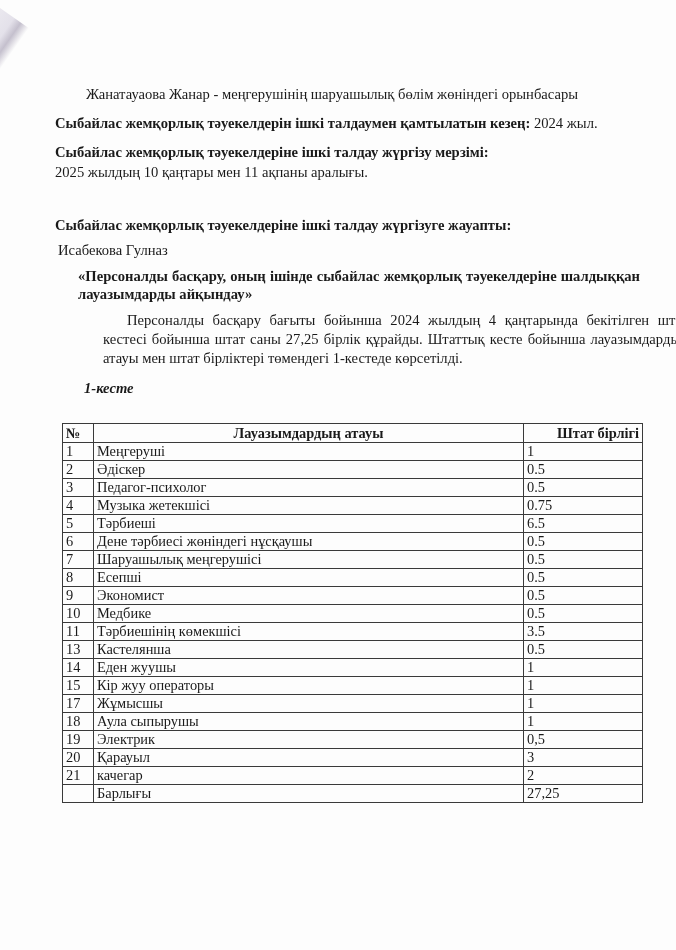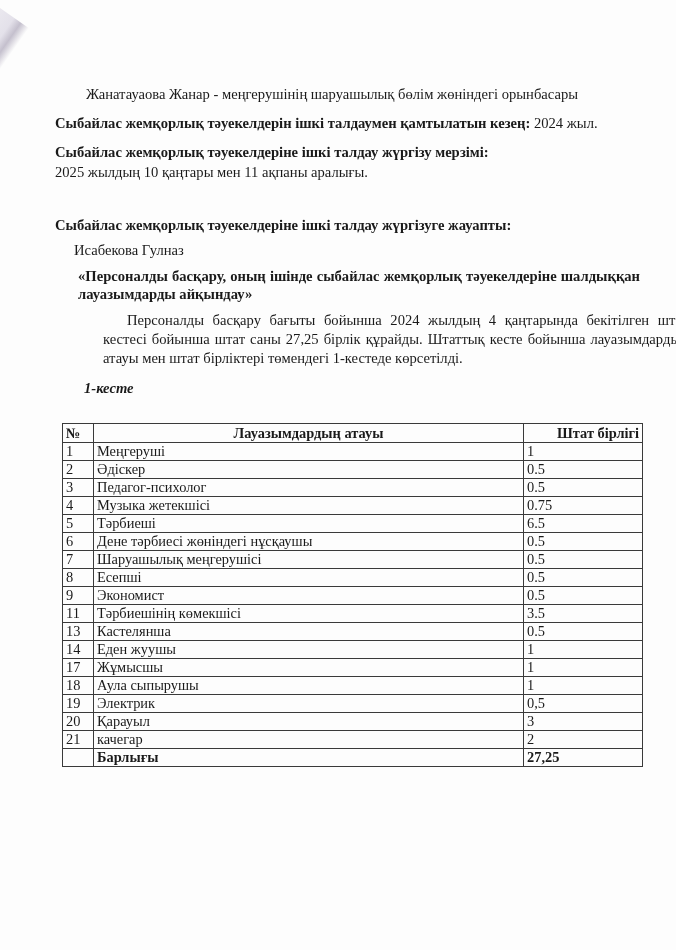--- a/index.html
+++ b/index.html
@@ -43,21 +43,21 @@
       font-size: 14.6px;
       line-height: 19px;
     }
 
     #l-deputy { left: 86px; top: 85px; }
     #l-period { left: 55px; top: 114px; }
     #l-period .normal { font-weight: normal; }
     #l-term { left: 55px; top: 143px; }
     #l-dates { left: 55px; top: 163px; }
     #l-resp { left: 55px; top: 216px; }
-    #l-name { left: 74px; top: 241px; }
+    #l-name { left: 58px; top: 241px; }
     #p-heading { left: 78px; top: 267px; width: 562px; font-weight: bold; line-height: 18px; }
     #p-body { left: 55px; top: 311px; width: 585px; text-indent: 24px; line-height: 19px; margin-left: 48px; }
     #l-table-label { left: 84px; top: 379px; }
 
     table.staff {
       position: absolute;
       left: 62px;
       top: 423px;
       width: 579px;
       border-collapse: collapse;
@@ -77,21 +77,21 @@
       font-weight: bold;
       height: 18px;
       line-height: 18px;
       vertical-align: middle;
     }
     table.staff th.name-col { text-align: center; }
     table.staff th.unit-col { text-align: right; }
     table.staff .num-col { width: 24px; }
     table.staff .name-col { width: 423px; }
     table.staff .unit-col { width: 112px; }
-    table.staff tr.total td { font-weight: bold; margin-top: 30px; }
+    table.staff tr.total td { font-weight: normal; margin-top: 30px; }
   </style>
 </head>
 <body>
 
 <div class="corner-fold"></div>
 
 <div class="line" id="l-deputy">Жанатауаова Жанар - меңгерушінің шаруашылық бөлім жөніндегі орынбасары</div>
 
 <div class="line bold" id="l-period">
   <span>Сыбайлас жемқорлық тәуекелдерін ішкі талдаумен қамтылатын кезең:</span><span class="normal"> 2024 жыл.</span>
@@ -157,32 +157,42 @@
         <td class="num-col">8</td>
         <td class="name-col">Есепші</td>
         <td class="unit-col">0.5</td>
       </tr>
       <tr>
         <td class="num-col">9</td>
         <td class="name-col">Экономист</td>
         <td class="unit-col">0.5</td>
       </tr>
       <tr>
+        <td class="num-col">10</td>
+        <td class="name-col">Медбике</td>
+        <td class="unit-col">0.5</td>
+      </tr>
+      <tr>
         <td class="num-col">11</td>
         <td class="name-col">Тәрбиешінің көмекшісі</td>
         <td class="unit-col">3.5</td>
       </tr>
       <tr>
         <td class="num-col">13</td>
         <td class="name-col">Кастелянша</td>
         <td class="unit-col">0.5</td>
       </tr>
       <tr>
         <td class="num-col">14</td>
         <td class="name-col">Еден жуушы</td>
+        <td class="unit-col">1</td>
+      </tr>
+      <tr>
+        <td class="num-col">15</td>
+        <td class="name-col">Кір жуу операторы</td>
         <td class="unit-col">1</td>
       </tr>
       <tr>
         <td class="num-col">17</td>
         <td class="name-col">Жұмысшы</td>
         <td class="unit-col">1</td>
       </tr>
       <tr>
         <td class="num-col">18</td>
         <td class="name-col">Аула сыпырушы</td>

